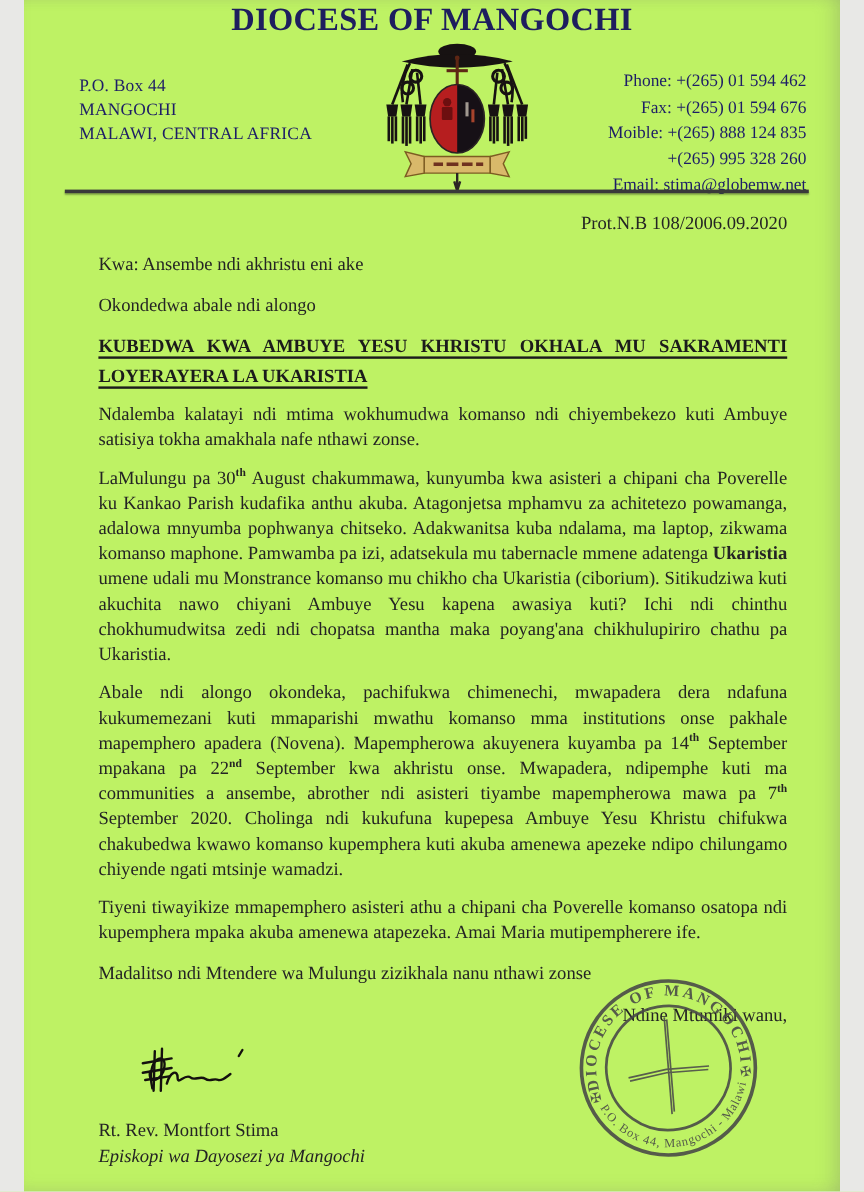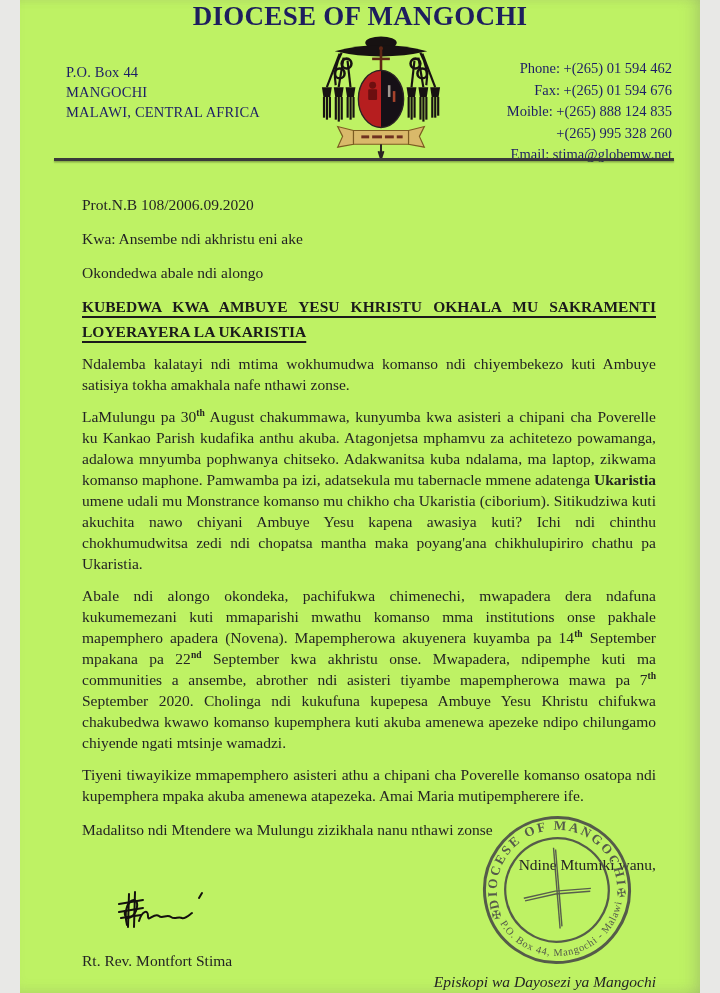--- a/index.html
+++ b/index.html
@@ -28,40 +28,40 @@
   }
   .crest{ position:absolute; left:286px; top:34px; width:150px; height:126px; }
   .rule{
     position:absolute; left:34px; right:26px; top:158px; height:3.2px;
     background:#3a3a3a; box-shadow:0 1.5px 1.5px rgba(0,0,0,.3);
   }
   .content{
     position:absolute; left:62px; right:44px; top:170px;
     font-size:15.5px; line-height:21px; text-align:justify;
   }
-  .meta{ display:flex; justify-content:flex-start; margin-top:24px; }
+  .meta{ display:flex; justify-content:flex-end; margin-top:6px; }
   .kwa{ margin-top:13px; }
   .salutation{ margin-top:13px; }
   .subject{ margin-top:11px; font-weight:bold; line-height:25px; color:#1b1b1b; }
   .subject .l1{
     text-align:justify; text-align-last:justify;
     text-decoration:underline; text-decoration-thickness:1.6px; text-underline-offset:4px;
   }
   .subject .l2 span{
     text-decoration:underline; text-decoration-thickness:1.6px; text-underline-offset:4px;
   }
   p.body{ margin:11px 0 0 0; }
   p.first{ margin-top:9px; }
   p.tight{ margin:0; }
   sup{ font-size:.62em; line-height:0; vertical-align:super;font-weight:bold; }
   .blessing{ margin-top:13px; text-align:left; }
   .valediction{ margin-top:14px; text-align:right; }
   .sig-svg{ display:block; margin:10px 0 0 26px; }
   .sig-name{ margin-top:13px; text-align:left; }
-  .sig-title{ font-style:italic; text-align:right; }
+  .sig-title{ font-style:italic; text-align:left; }
   .stamp{ position:absolute; left:457px; top:806px; width:160px; height:168px; opacity:.88; }
 </style>
 </head>
 <body>
 
 <div class="paper">
 
   <div class="header-title">DIOCESE OF MANGOCHI</div>
 
   <div class="address">

